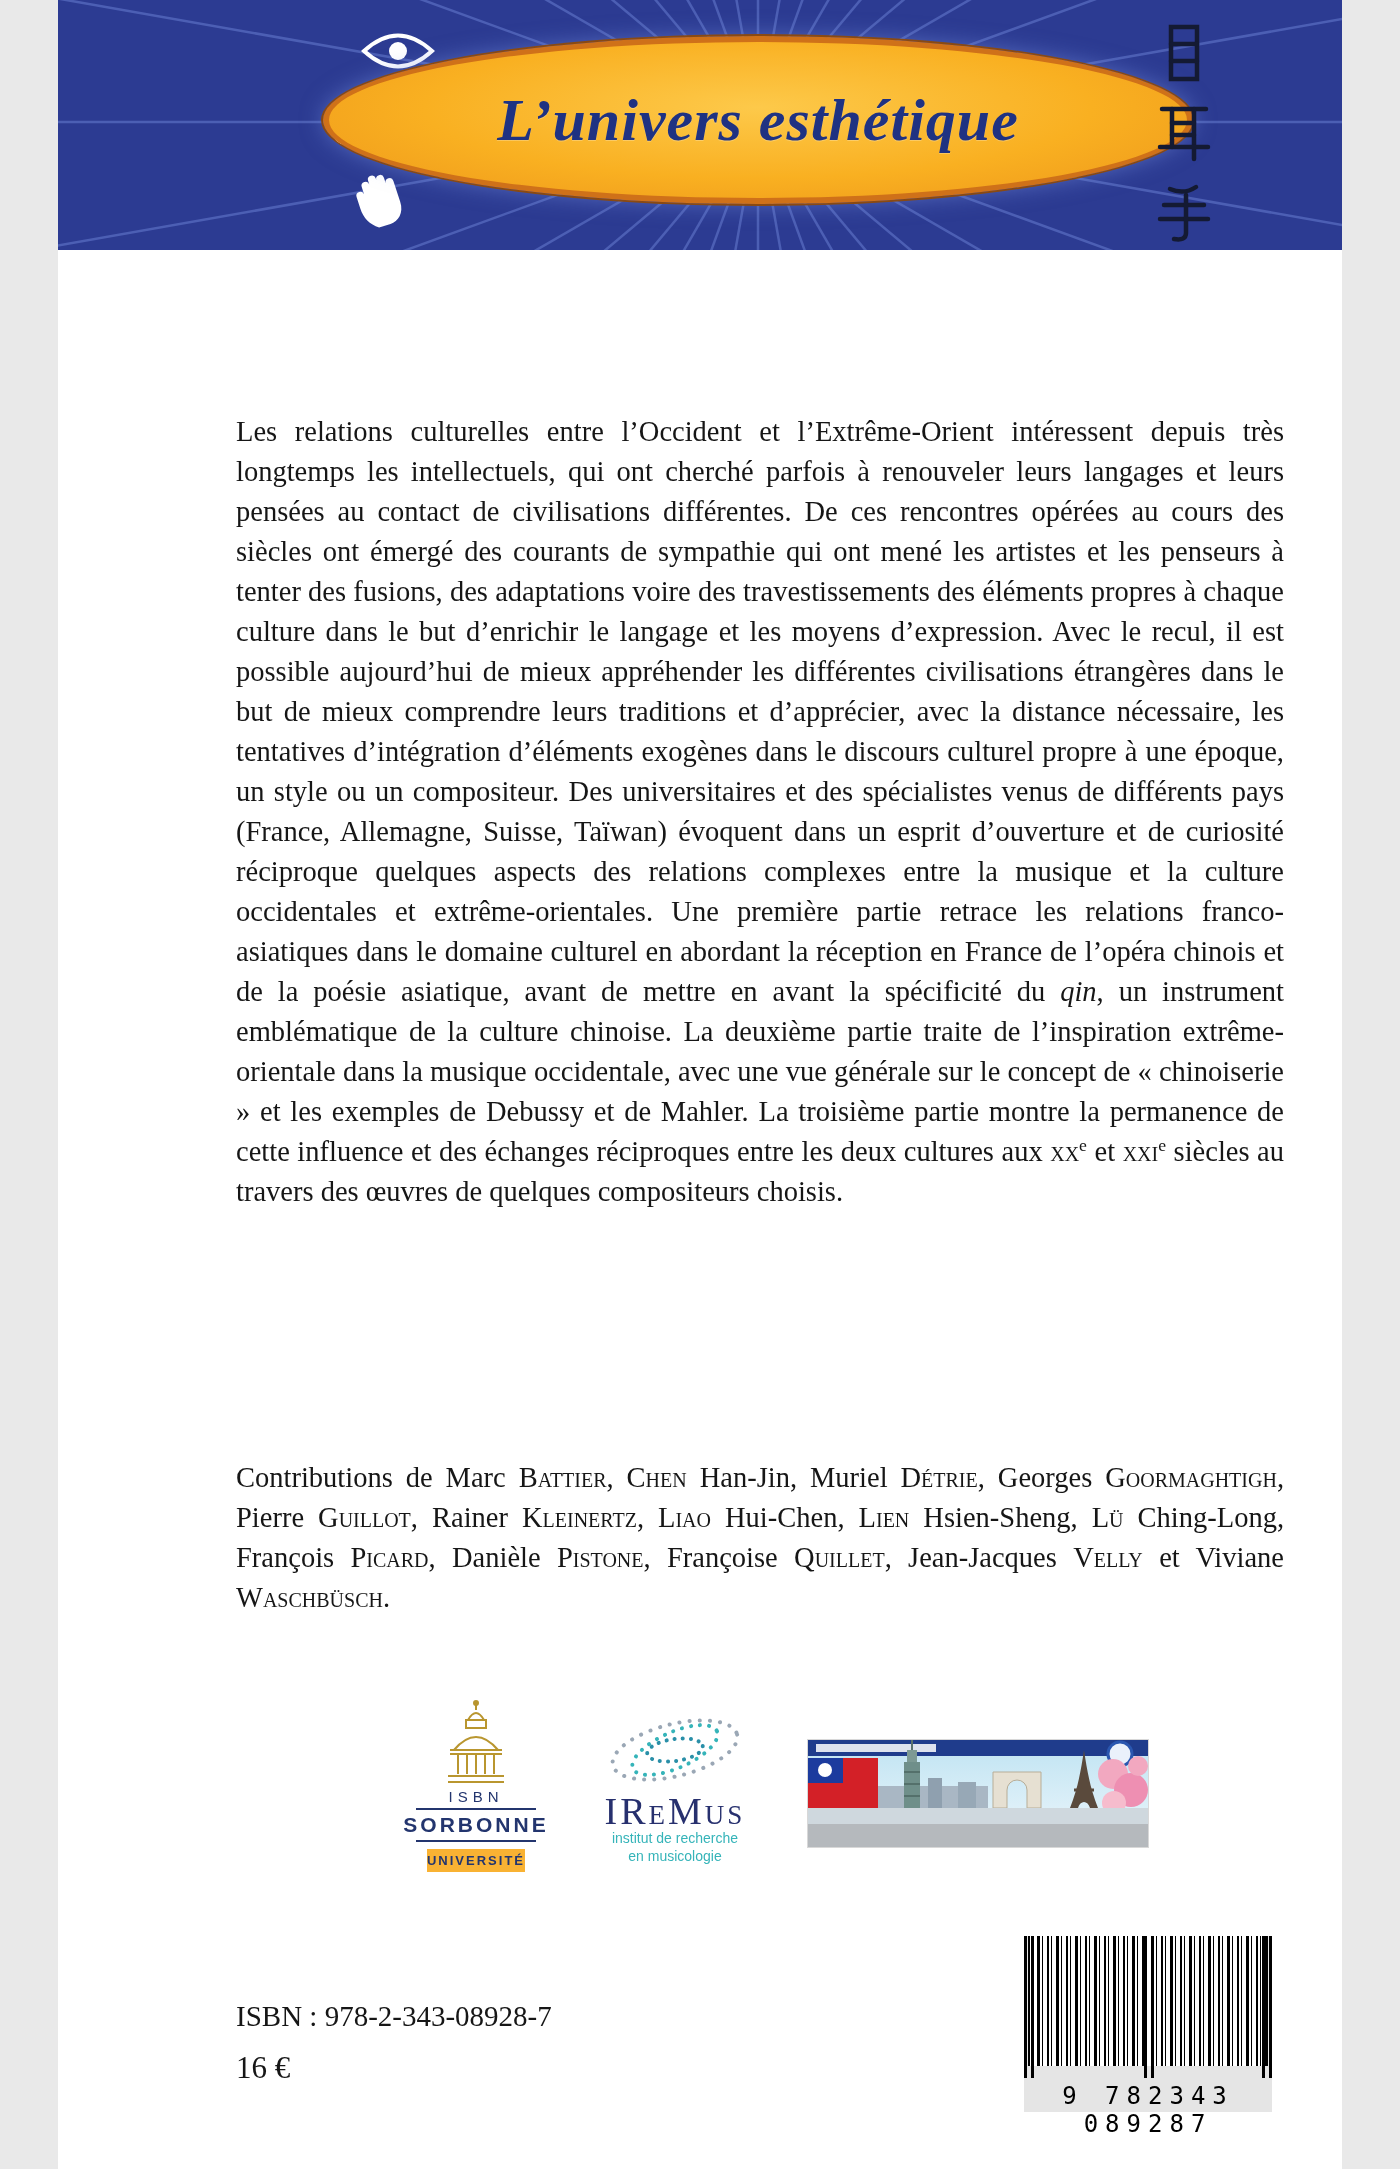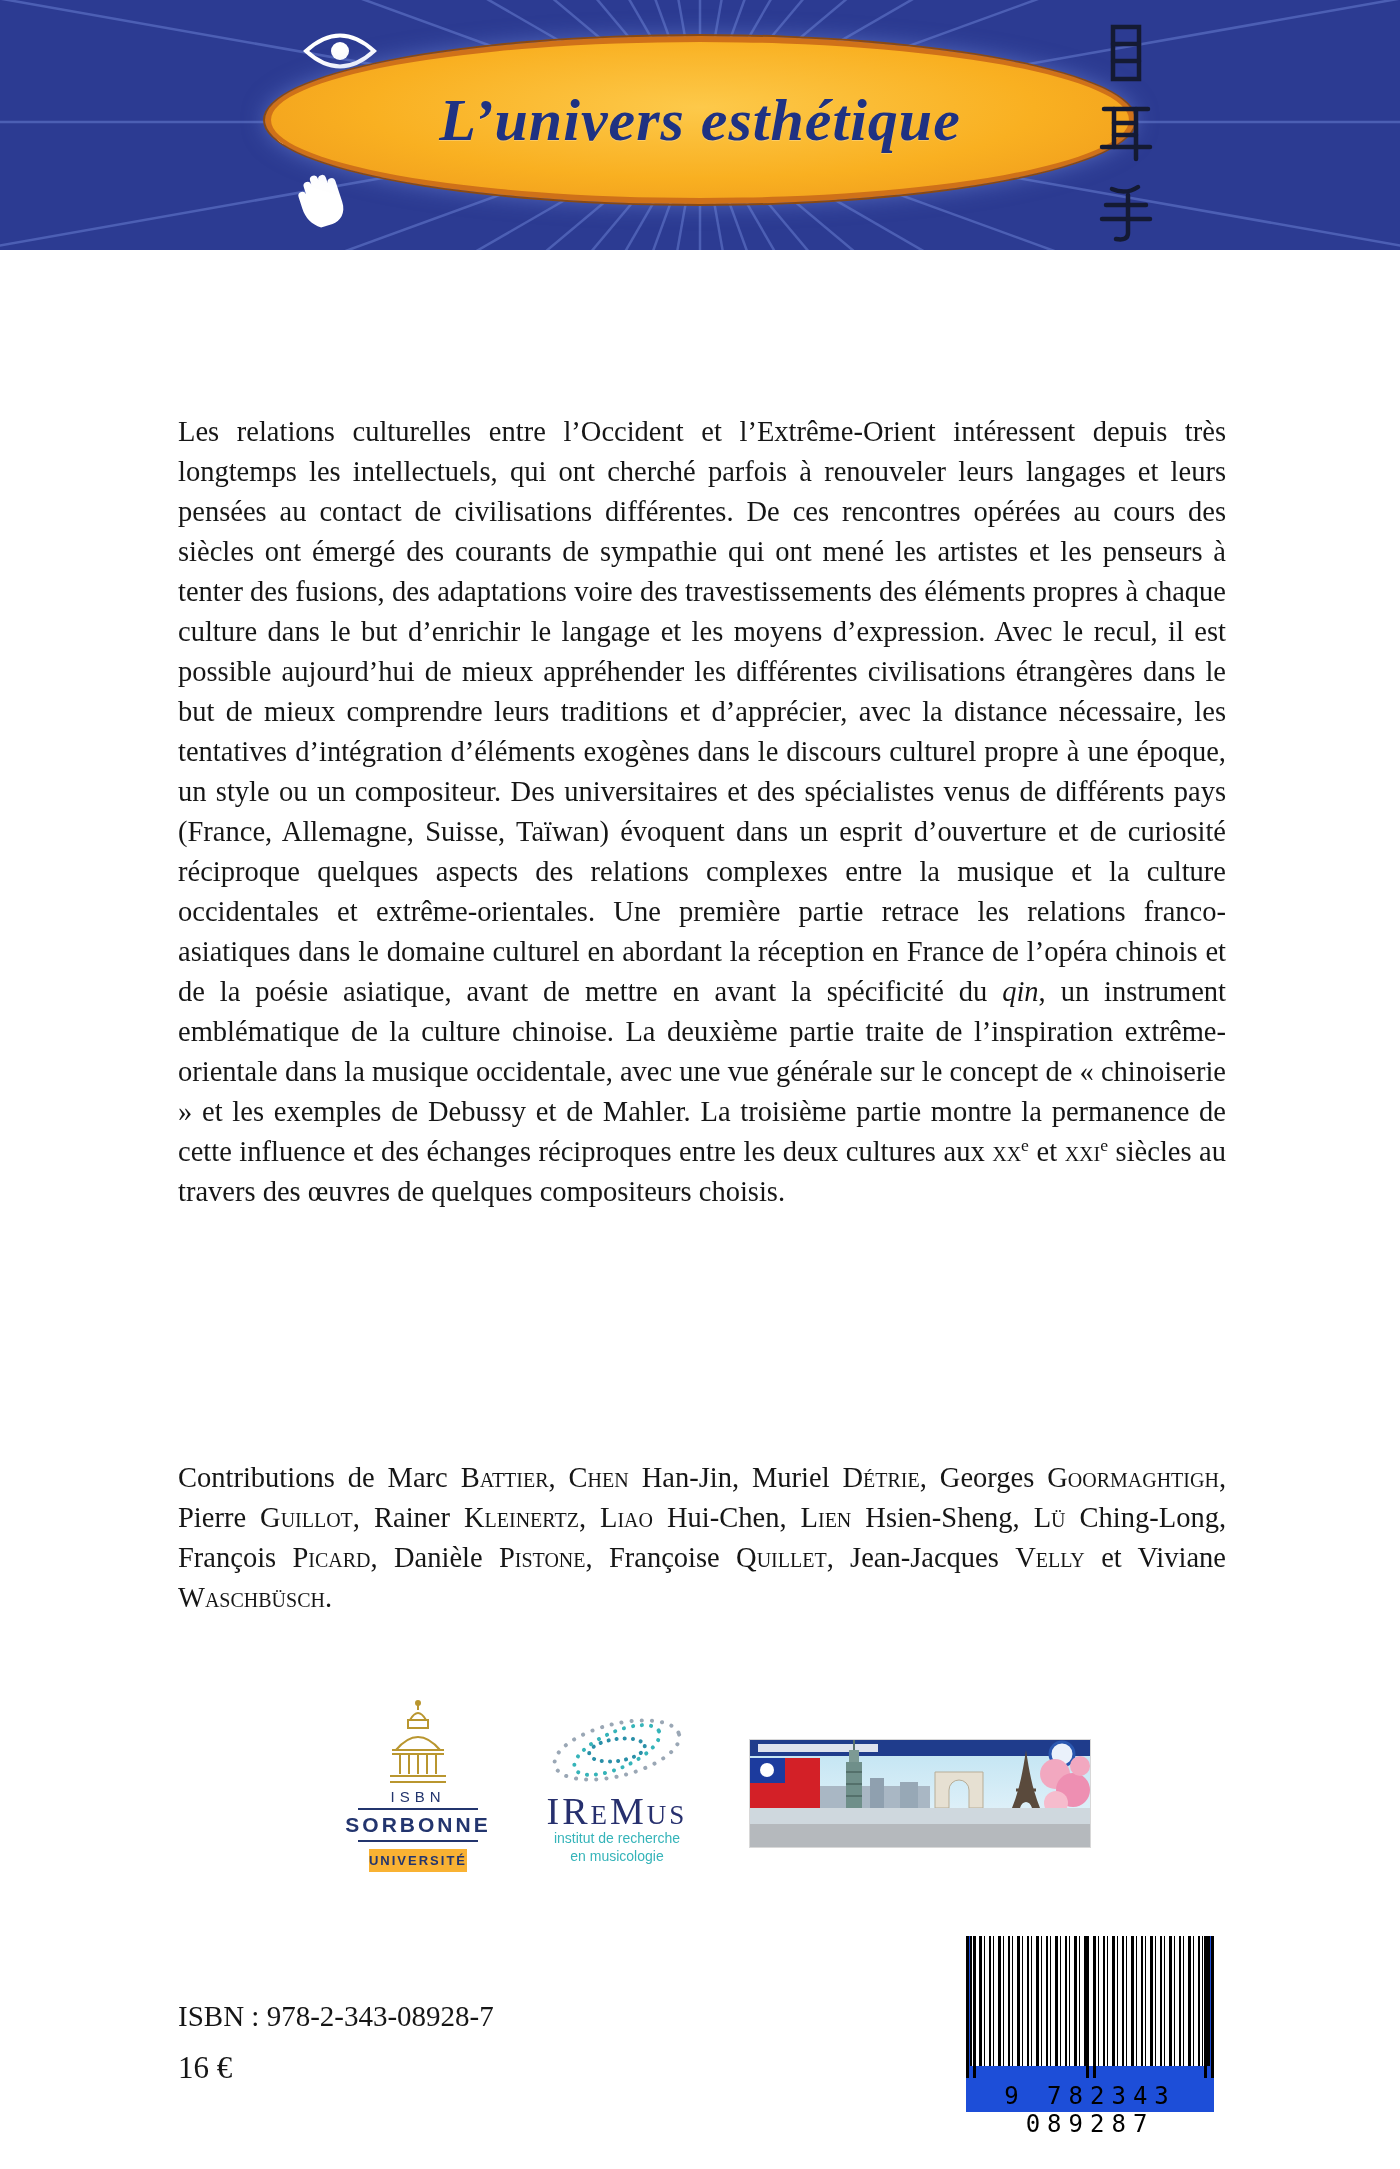--- a/index.html
+++ b/index.html
@@ -1,16 +1,16 @@
 <!DOCTYPE html>
 <html><head>
 <meta charset="utf-8">
 <style>
   html,body{margin:0;padding:0;background:#e9e9e9;}
-  .page{position:relative;width:1400px;height:2169px;background:#ffffff;margin:0 auto;
+  .page{position:relative;width:1284px;height:2169px;background:#ffffff;margin:0 auto;
         font-family:"Liberation Serif",serif;color:#161616;overflow:hidden;}
 
   
   .banner{position:absolute;left:0;top:0;width:1400px;height:250px;background:#2c3b92;overflow:hidden;}
   .banner svg.rays{position:absolute;left:0;top:0;width:100%;height:100%;}
   .series-ellipse{position:absolute;left:265px;top:36px;width:858px;height:156px;border-radius:50%;
         background:radial-gradient(ellipse at 50% 42%, #fdc94a 0%, #f9b021 55%, #f09d1c 88%);
         border:6px solid #cf7119;box-shadow:0 0 0 2px #8a4a12, 0 0 22px rgba(120,145,225,.55);
         display:flex;align-items:center;justify-content:center;}
   .series-title{font-size:60px;font-style:italic;font-weight:bold;color:#1f3282;letter-spacing:1px;
@@ -38,21 +38,21 @@
   .logo-iremus{position:absolute;left:512px;top:1706px;width:210px;display:flex;flex-direction:column;
         align-items:center;text-align:right;}
   .iremus-word{font-size:38px;letter-spacing:3px;color:#27306e;font-variant:small-caps;line-height:1;}
   .iremus-sub{font-family:"Liberation Sans",sans-serif;font-size:14px;color:#35b4b9;line-height:1.25;}
 
   .photo-strip{position:absolute;left:750px;top:1740px;width:340px;height:107px;box-shadow:0 0 0 1px #d8d8d8;}
 
   
   .isbn-line{position:absolute;left:178px;top:2000px;font-size:29px;}
   .price-line{position:absolute;left:178px;top:2050px;font-size:31px;}
-  .barcode{position:absolute;left:966px;top:1936px;width:248px;height:176px;background:#1d4ed8;}
+  .barcode{position:absolute;left:966px;top:1936px;width:248px;height:176px;background:#e5e5e5;}
   .barcode .bars{position:absolute;left:4px;top:0;width:240px;height:130px;
         background:repeating-linear-gradient(90deg,
           #000 0 2px, #fff 2px 4px, #000 4px 5px, #fff 5px 9px,
           #000 9px 12px, #fff 12px 14px, #000 14px 15px, #fff 15px 19px);}
   .guard{position:absolute;top:0;width:3px;height:142px;background:#000;}
   .barcode-digits{position:absolute;left:0;top:146px;width:100%;text-align:center;
         font-family:"DejaVu Sans Mono",monospace;font-size:24px;letter-spacing:7px;color:#000;}
 </style>
 </head>
 <body>

